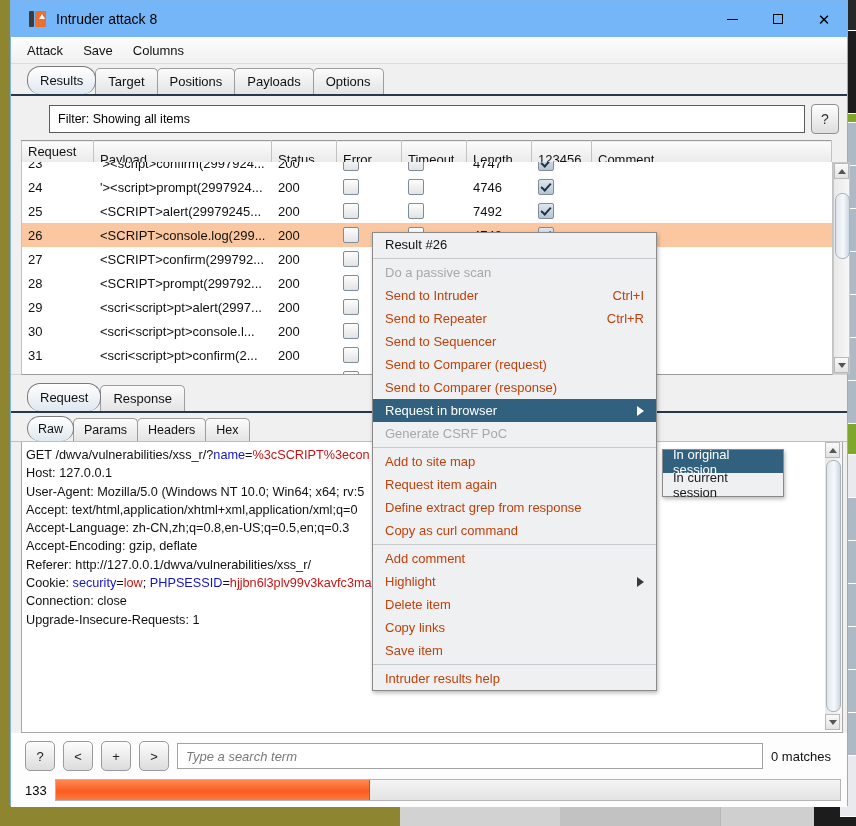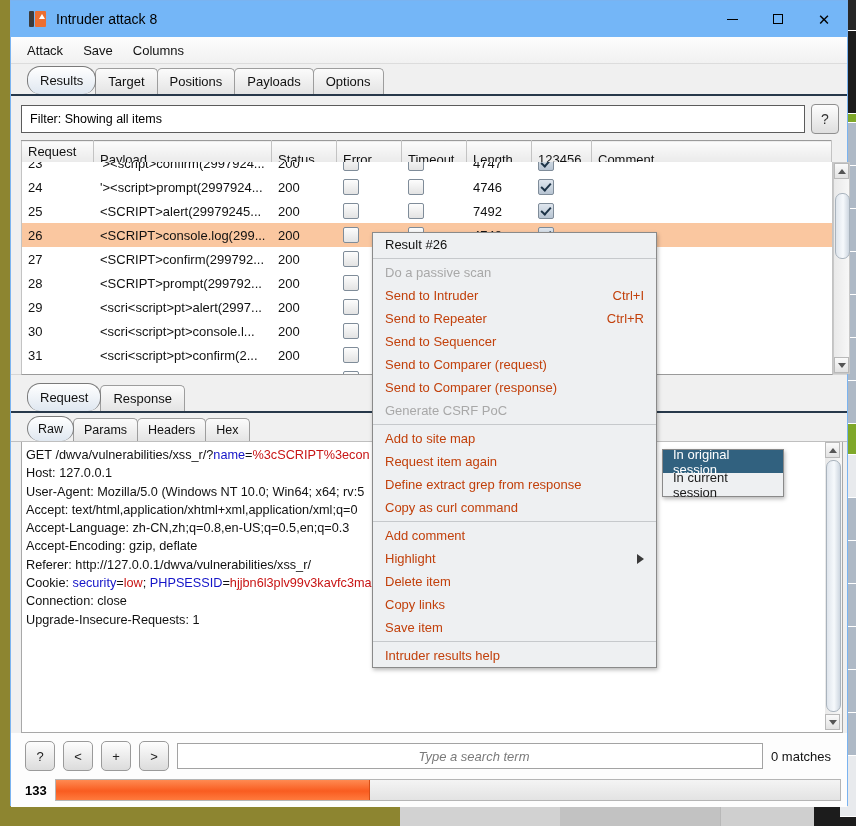--- a/index.html
+++ b/index.html
@@ -47,21 +47,21 @@
   .tabstrip{height:30px;background:#f0f0f0;padding-left:16px;display:flex;align-items:flex-end;
       border-bottom:2px solid #27384a;position:relative;}
   .tab{height:25px;line-height:25px;padding:0 12px;font-size:13px;
     background:linear-gradient(#fbfbfb,#e4e4e4);
     border:1px solid #9d9d9d;border-bottom:none;border-radius:5px 5px 0 0;margin-right:-1px;color:#111;}
   .tab.sel{background:linear-gradient(#ffffff,#dfe7f0);height:27px;line-height:27px;z-index:2;border-color:#7a7a7a;border-radius:13px;}
 
   
   .filterwrap{display:flex;align-items:center;padding:8px 8px 6px 10px;gap:6px;}
   .filterbar{flex:1;height:26px;background:#fff;border:1px solid #5b5b5b;display:flex;align-items:center;
-     padding-left:8px;font-size:12.5px;}
+     padding-left:8px;font-size:12.5px;margin-left:28px;}
   .helpbtn{width:26px;height:28px;border:1px solid #8f8f8f;border-radius:4px;
      background:linear-gradient(#fdfdfd,#dedede);display:flex;align-items:center;justify-content:center;
      font-size:14px;color:#333;}
 
   
   .tablewrap{position:relative;margin:0 4px 0 10px;height:234px;}
   table.results{border-collapse:collapse;width:810px;table-layout:fixed;}
   table.results th{
      background:linear-gradient(#fbfbfb,#dedede);
      border:1px solid #c3c3c3;border-top:1px solid #9a9a9a;border-bottom:1px solid #9a9a9a;
@@ -103,25 +103,25 @@
      line-height:18.3px;white-space:pre;color:#111;}
   .k-blue{color:#1414c8;}
   .k-red{color:#c81414;}
 
   
   .searchbar{display:flex;align-items:center;gap:8px;padding:8px 6px 6px 14px;background:#fdfdfd;}
   .sbtn{width:28px;height:28px;border:1px solid #9a9a9a;border-radius:5px;
      background:linear-gradient(#fdfdfd,#dcdcdc);display:flex;align-items:center;justify-content:center;
      font-size:13px;color:#222;}
   .sinput{flex:1;height:24px;background:#fff;border:1px solid #a3a3a3;display:flex;align-items:center;
-     padding-left:8px;font-size:13px;font-style:italic;color:#7a7a7a;justify-content:center;}
+     padding-left:8px;font-size:13px;font-style:italic;color:#7a7a7a;}
   .matches{font-size:13px;color:#111;padding-right:10px;white-space:nowrap;}
 
   
-  .progrow{display:flex;align-items:center;gap:8px;padding:2px 6px 6px 14px;background:#fdfdfd;font-weight:bold;}
+  .progrow{display:flex;align-items:center;gap:8px;padding:2px 6px 6px 14px;background:#fdfdfd;}
   .prognum{font-size:13px;}
   .progtrack{flex:1;height:20px;background:linear-gradient(#f4f4f4,#e3e3e3);border:1px solid #b5b5b5;position:relative;}
   .progfill{position:absolute;left:0;top:0;bottom:0;background:linear-gradient(#ff8a52,#f95c20 55%,#ff7a3d);
      border-right:1px solid #d64f17;}
 
   
   #ctxmenu{position:absolute;left:361px;top:231px;width:283px;background:#eef0f2;
      border:1px solid #8a8a8a;box-shadow:1px 2px 4px rgba(0,0,0,.28);z-index:50;}
   #ctxmenu .mrow{height:23px;display:flex;align-items:center;padding:0 12px;font-size:13px;color:#c2410c;
      position:relative;}
@@ -444,20 +444,24 @@
       </div>
       <div class="mrow">
         <span>Send to Sequencer</span>
       </div>
       <div class="mrow">
         <span>Send to Comparer (request)</span>
       </div>
       <div class="mrow">
         <span>Send to Comparer (response)</span>
       </div>
+      <div class="mrow hl">
+        <span>Request in browser</span>
+        <span class="sub-arrow"></span>
+      </div>
       <div class="mrow dis">
         <span>Generate CSRF PoC</span>
       </div>
       <div class="sep"></div>
       <div class="mrow">
         <span>Add to site map</span>
       </div>
       <div class="mrow">
         <span>Request item again</span>
       </div>

